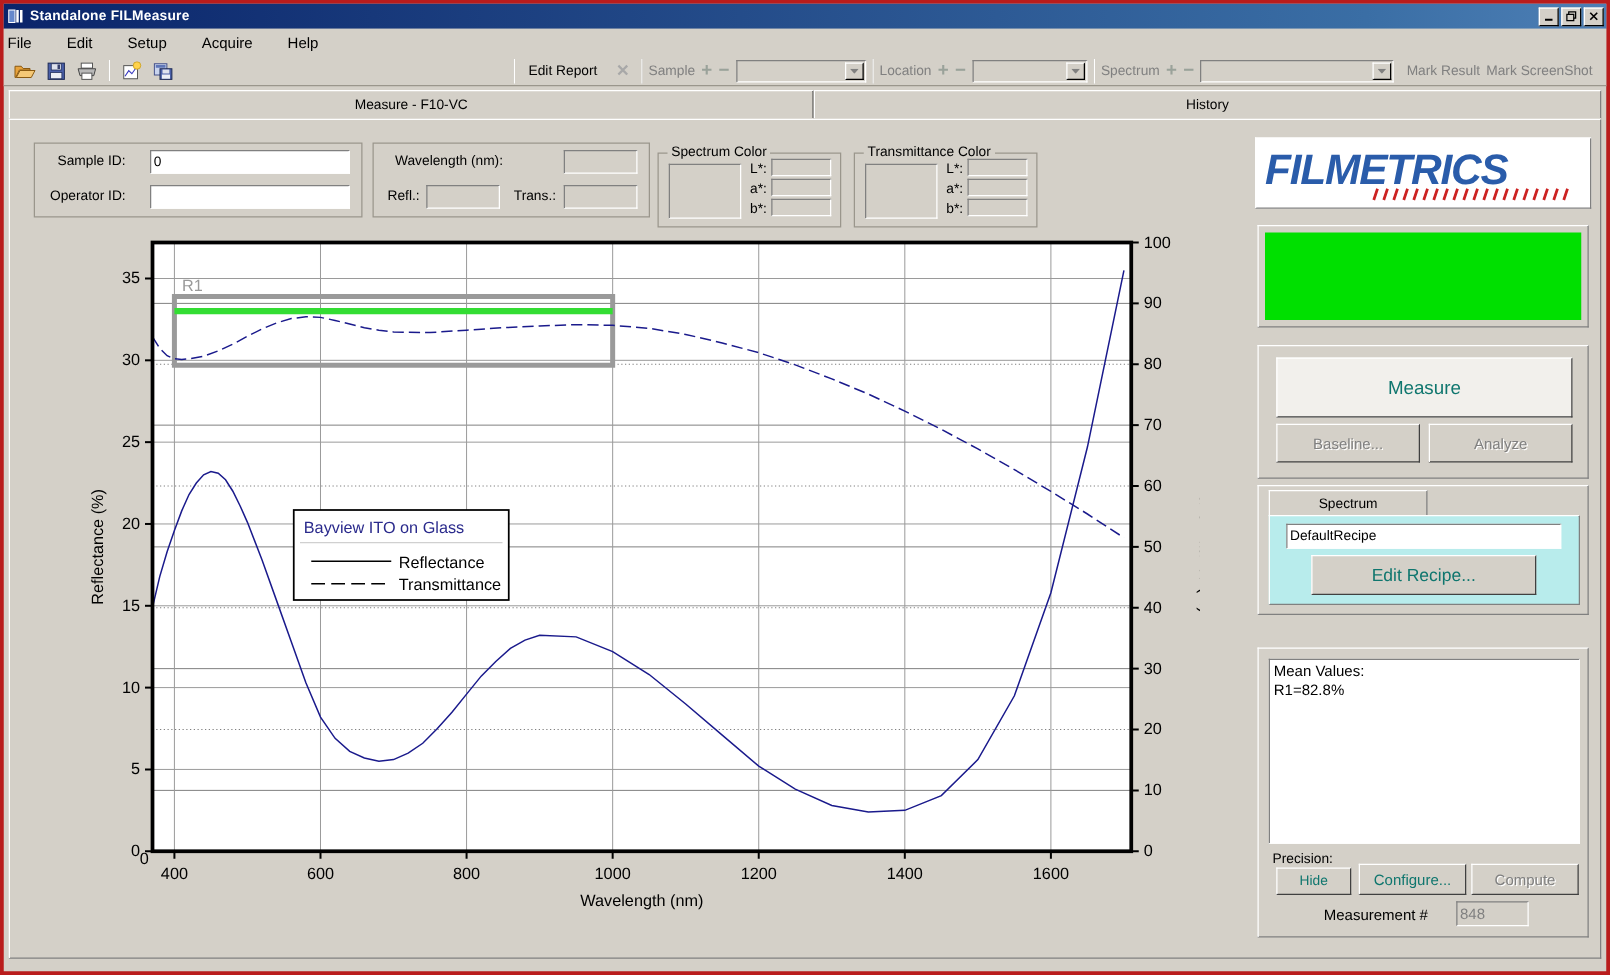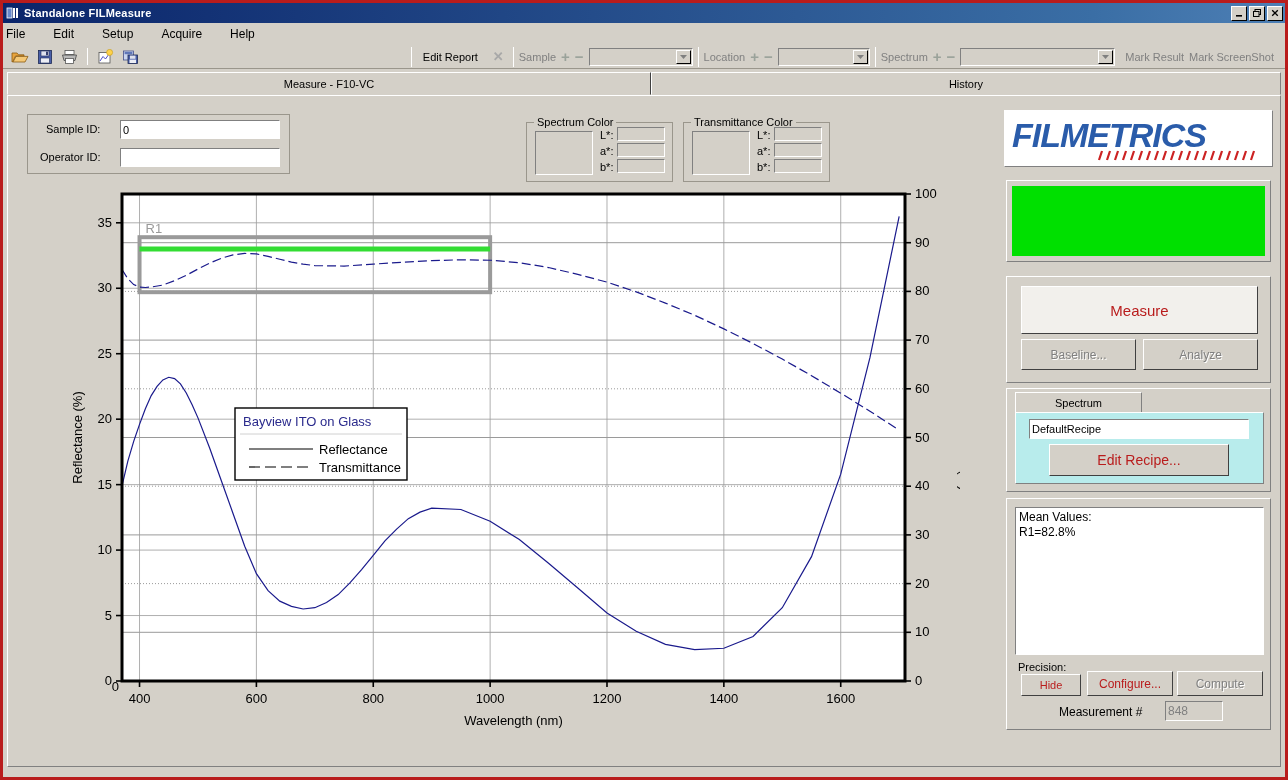--- a/index.html
+++ b/index.html
@@ -94,21 +94,21 @@
 
   
   #plot { position:absolute; }
 
   
   .rp { position:absolute; }
   .panelbox { border:1px solid; border-color:#fff #808080 #808080 #fff; background:#d4d0c8; }
   .btn {
     border:1px solid; border-color:#fff #404040 #404040 #fff;
     background:#d4d0c8; display:flex;align-items:center;justify-content:center;
-    font-size:12px; color:#b91c1c;
+    font-size:12px; color:#0f766e;
   }
   .btn.big { background:#f2f0ec; font-size:15px; }
   .btn.dis { color:#808080; text-shadow:1px 1px 0 #fff; }
   .rtab {
     height:21px; display:flex;align-items:center;justify-content:center; font-size:11px;
     background:#d4d0c8; border:1px solid; border-color:#fff #808080 #808080 #fff;
   }
   .rtab.sel { border-bottom-color:#d4d0c8; }
   .logo { background:#fff; display:flex; align-items:center; justify-content:center; }
   .greenbox { background:#00e000; }
@@ -263,20 +263,34 @@
       <div style="position:absolute;left:18px;top:8px;" class="lbl">Sample ID:</div>
       <div class="sunken" style="position:absolute;left:92px;top:5px;width:160px;height:19px;">
         <div class="tf">0</div>
       </div>
       <div style="position:absolute;left:12px;top:36px;" class="lbl">Operator ID:</div>
       <div class="sunken" style="position:absolute;left:92px;top:33px;width:160px;height:19px;">
         <div class="tf"></div>
       </div>
     </div>
 
+    <div class="gb" style="left:290px;top:18px;width:222px;height:60px;">
+      <div style="position:absolute;left:17px;top:8px;" class="lbl">Wavelength (nm):</div>
+      <div class="sunken gray" style="position:absolute;left:152px;top:5px;width:59px;height:19px;">
+        <div class="tf"></div>
+      </div>
+      <div style="position:absolute;left:11px;top:36px;" class="lbl">Refl.:</div>
+      <div class="sunken gray" style="position:absolute;left:42px;top:33px;width:59px;height:19px;">
+        <div class="tf"></div>
+      </div>
+      <div style="position:absolute;left:112px;top:36px;" class="lbl">Trans.:</div>
+      <div class="sunken gray" style="position:absolute;left:152px;top:33px;width:59px;height:19px;">
+        <div class="tf"></div>
+      </div>
+    </div>
 
     <div class="gb" style="left:518px;top:26px;width:147px;height:60px;">
       <span class="gbl">Spectrum Color</span>
       <div class="sunken gray" style="position:absolute;left:8px;top:8px;width:58px;height:44px;"></div>
       <div style="position:absolute;left:73px;top:6px;" class="lbl">L*:</div>
       <div class="sunken gray" style="position:absolute;left:90px;top:4px;width:48px;height:14px;"></div>
       <div style="position:absolute;left:73px;top:22px;" class="lbl">a*:</div>
       <div class="sunken gray" style="position:absolute;left:90px;top:20px;width:48px;height:14px;"></div>
       <div style="position:absolute;left:73px;top:38px;" class="lbl">b*:</div>
       <div class="sunken gray" style="position:absolute;left:90px;top:36px;width:48px;height:14px;"></div>
@@ -436,21 +450,21 @@
         <div class="rtab sel" style="position:absolute;left:8px;top:3px;width:127px;">Spectrum</div>
         <div class="rtab" style="position:absolute;left:135px;top:3px;width:122px;margin-top:22px;">Thickness</div>
         <div class="recipepane" style="position:absolute;left:8px;top:23px;width:249px;height:72px;">
           <div class="sunken" style="position:absolute;left:13px;top:6px;width:220px;height:20px;">
             <div class="tf">DefaultRecipe</div>
           </div>
           <div class="btn" style="position:absolute;left:33px;top:31px;width:180px;height:32px;font-size:14px;">Edit Recipe...</div>
         </div>
       </div>
 
-      <div class="panelbox" style="position:absolute;left:5px;top:388px;width:265px;height:232px;">
+      <div class="panelbox" style="position:absolute;left:5px;top:408px;width:265px;height:232px;">
         <div class="sunken" style="position:absolute;left:8px;top:8px;width:249px;height:148px;padding:2px 3px;">
           <div style="font-size:12px;line-height:15px;">Mean Values:</div>
           <div style="font-size:12px;line-height:15px;">R1=82.8%</div>
         </div>
         <div style="position:absolute;left:11px;top:162px;font-size:11px;">Precision:</div>
         <div class="btn" style="position:absolute;left:14px;top:175px;width:60px;height:22px;font-size:11px;">Hide</div>
         <div class="btn" style="position:absolute;left:80px;top:172px;width:86px;height:25px;font-size:12px;">Configure...</div>
         <div class="btn dis" style="position:absolute;left:170px;top:172px;width:86px;height:25px;font-size:12px;">Compute</div>
         <div style="position:absolute;left:52px;top:206px;font-size:12px;">Measurement #</div>
         <div class="sunken gray" style="position:absolute;left:158px;top:202px;width:58px;height:20px;">

